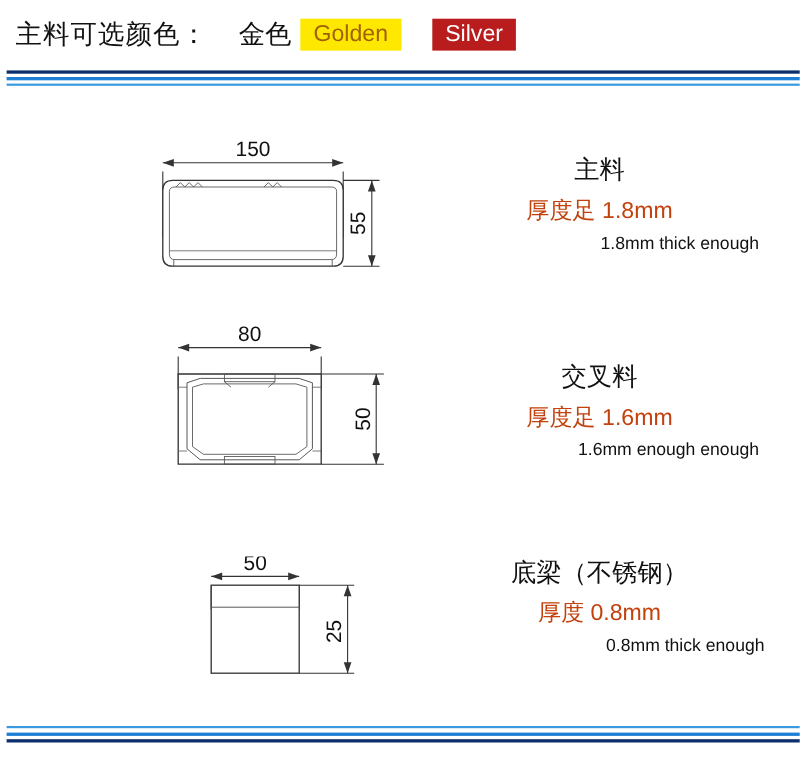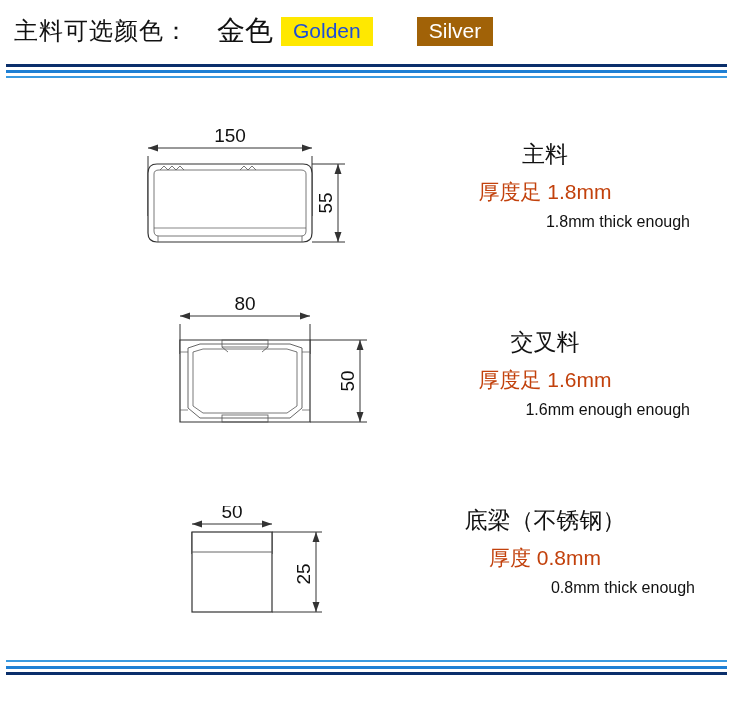--- a/index.html
+++ b/index.html
@@ -33,39 +33,38 @@
     letter-spacing: 1px;
     color: #111;
     white-space: nowrap;
   }
   .swatch-group {
     display: flex;
     align-items: center;
     margin-left: 28px;
   }
   .swatch-label-cn {
-    font-size: 28px;
+    font-size: 24px;
     color: #111;
     margin-right: 8px;
     white-space: nowrap;
   }
   .swatch-chip {
     font-size: 21px;
     padding: 3px 12px 5px 12px;
     line-height: 1;
     white-space: nowrap;
   }
   .chip-golden {
     background: #ffe800;
-    color: #1d4ed8;
+    color: #a16207;
   }
   .chip-silver {
-    background: #a16207;
+    background: #b91c1c;
     color: #ffffff;
-    margin-left: 16px;
   }
 
   
   .rule {
     position: absolute;
     left: 6px;
     width: 721px;
   }
   .rule-dark {
     height: 3px;
@@ -180,21 +179,21 @@
       <text class="dim-text" x="202" y="77" text-anchor="middle" transform="rotate(-90 202 77)">55</text>
     </svg>
   </div>
 
   <div class="spec-text" style="left:400px; top:52px; width:290px;">
     <div class="spec-title">主料</div>
     <div class="spec-sub">厚度足 1.8mm</div>
     <div class="spec-en">1.8mm thick enough</div>
   </div>
 
-  <div class="spec-block" style="left:162px; top:210px;">
+  <div class="spec-block" style="left:144px; top:210px;">
     <svg width="250" height="160" viewBox="0 0 250 160">
 
       <line x1="18" y1="28" x2="18" y2="58" stroke="#333" stroke-width="1"></line>
       <line x1="148" y1="28" x2="148" y2="58" stroke="#333" stroke-width="1"></line>
 
       <line x1="18" y1="20" x2="148" y2="20" stroke="#333" stroke-width="1"></line>
       <polygon points="18,20 28,16.5 28,23.5" fill="#333"></polygon>
       <polygon points="148,20 138,16.5 138,23.5" fill="#333"></polygon>
       <text class="dim-text" x="83" y="14" text-anchor="middle">80</text>
 

